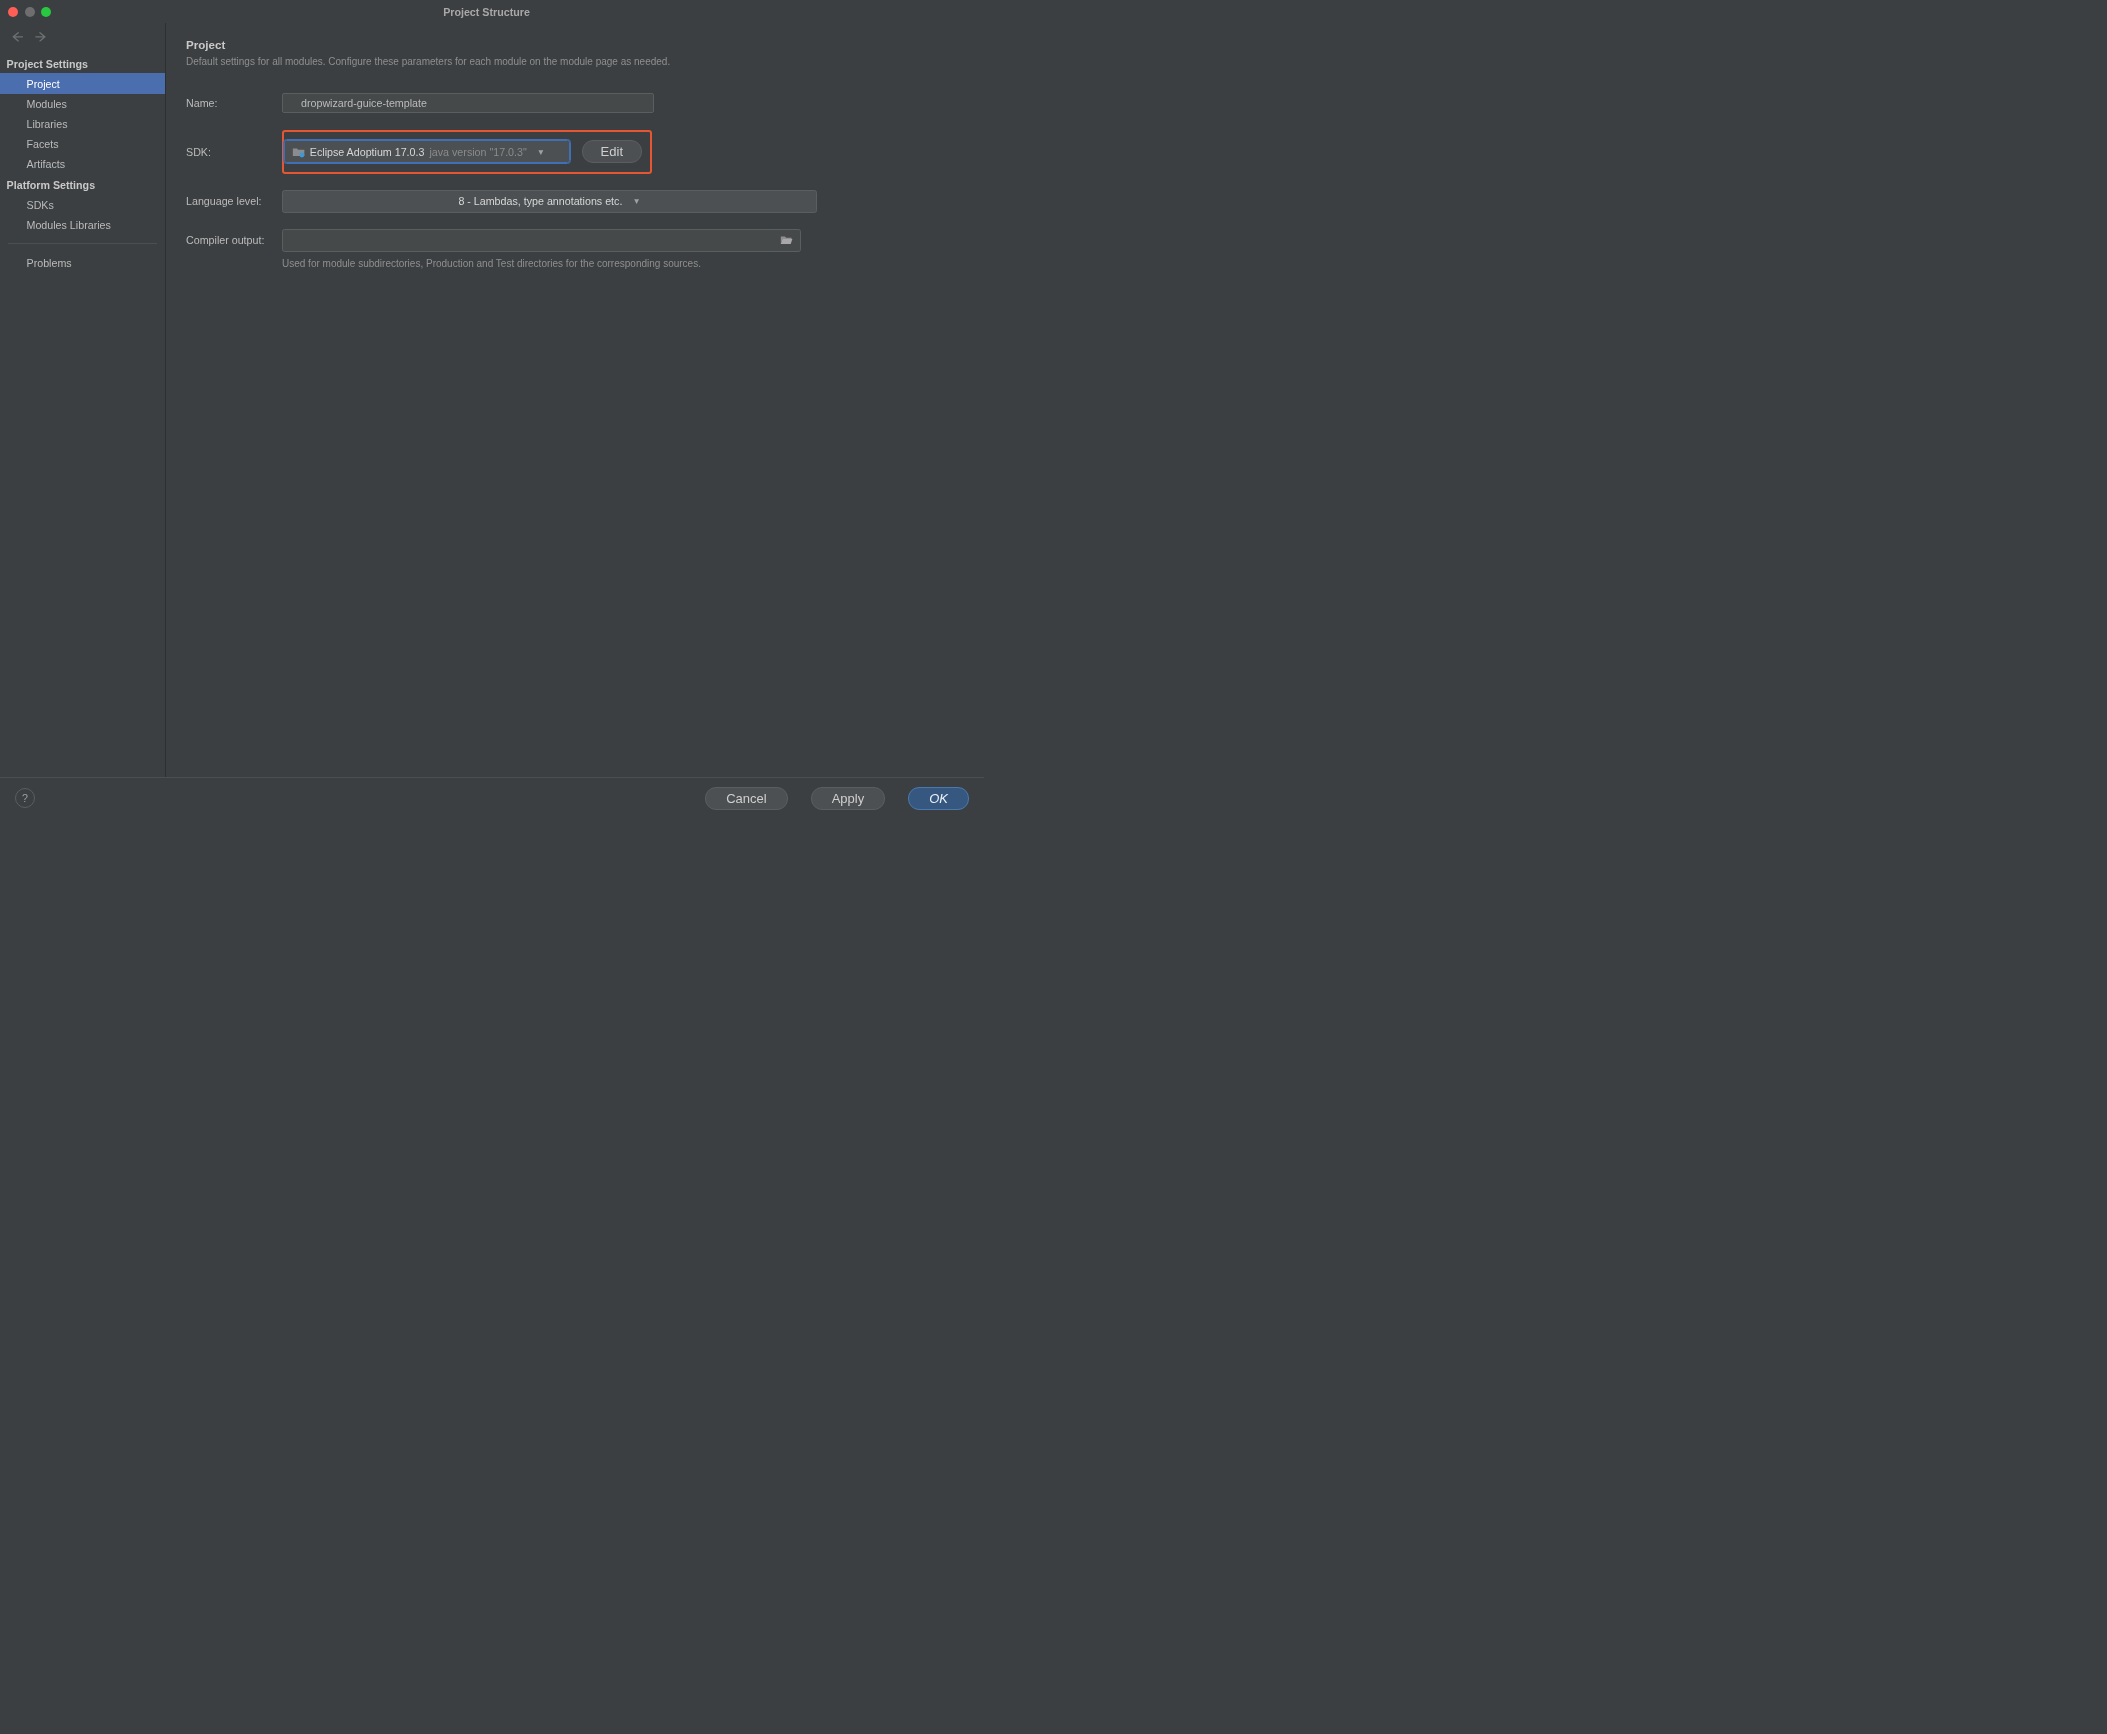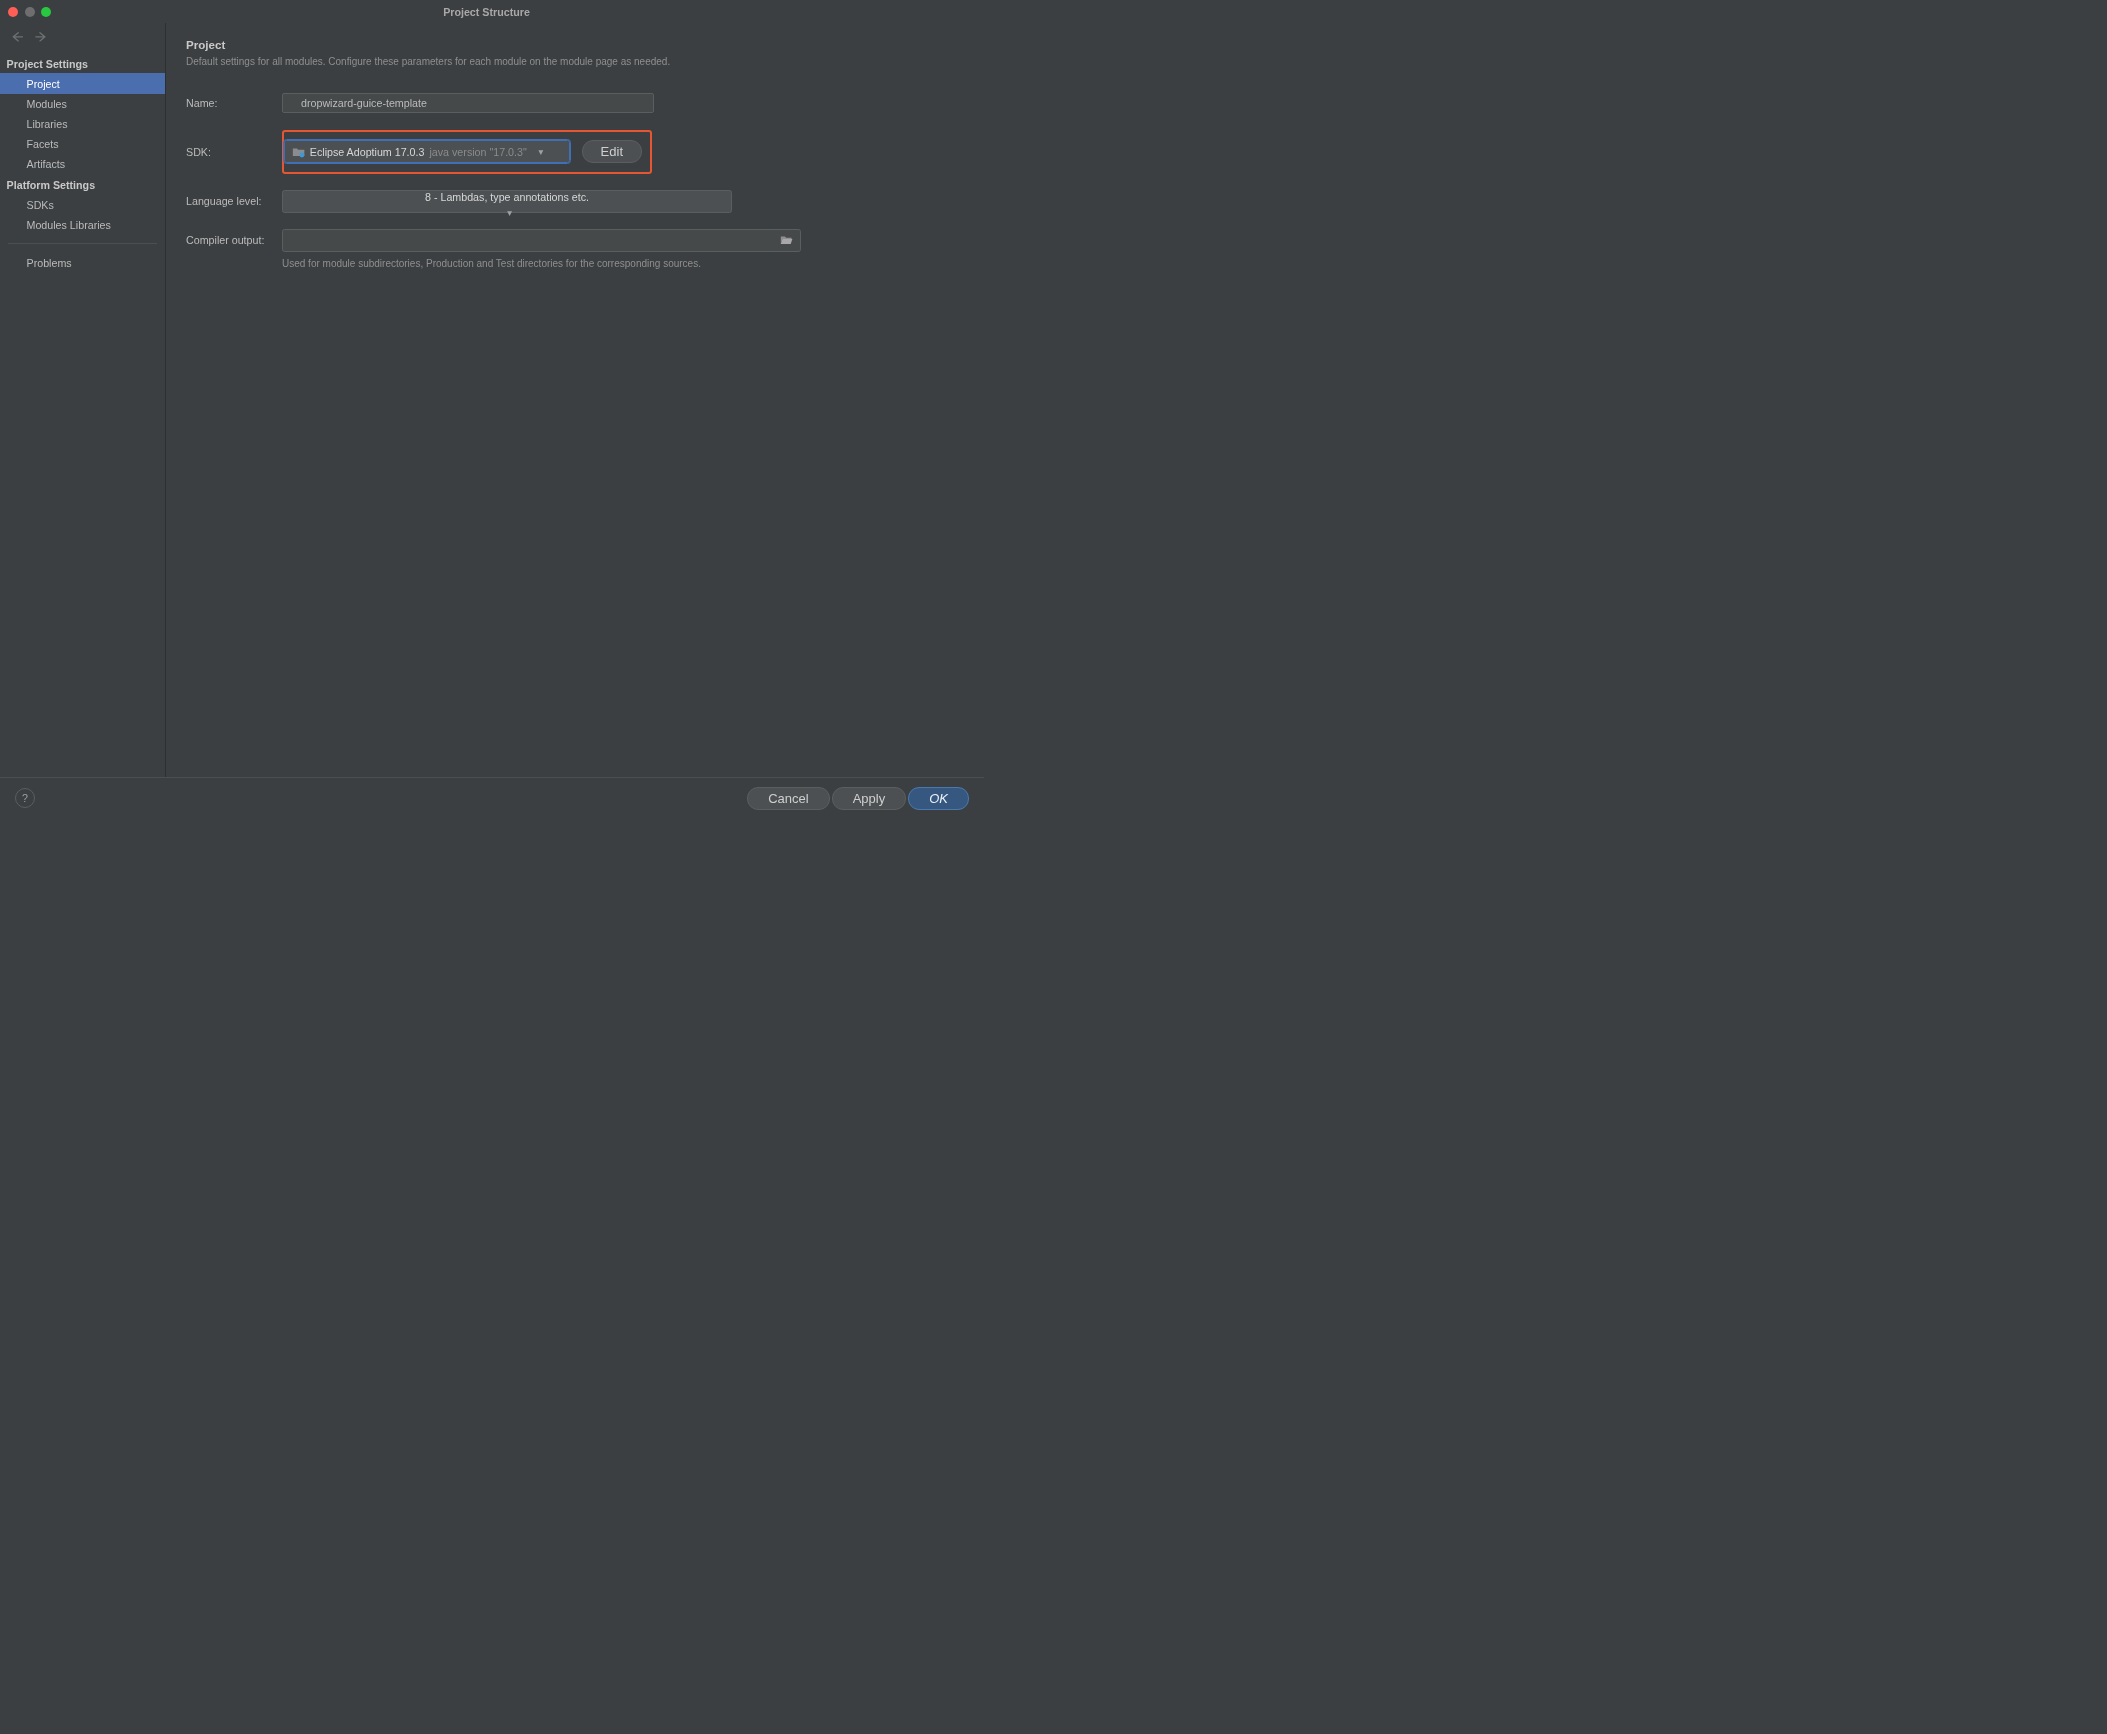--- a/index.html
+++ b/index.html
@@ -86,42 +86,42 @@
   }
   .dropdown .folder { display:inline-flex; }
   .dropdown .main-text { color: #d7d7d7; font-size: 10.7px; white-space:nowrap; }
   .dropdown .sub-text { color: #8b8b8b; font-size: 10.7px; white-space:nowrap; }
   .chev { color: #a0a0a0; font-size: 8.3px; margin-left: 5px; }
   .btn {
     height: 23px; background: #4c5052; border: 0.8px solid #5b5e5f; border-radius: 11px;
     color: #cfcfcf; padding: 0 18px; font-size: 13px; cursor: pointer; display:inline-flex; align-items:center; justify-content:center;
   }
   .wide-dd {
-    width: 450px; justify-content: flex-start; flex-direction: column;
+    width: 535px; justify-content: center;
   }
   .output-row { align-items: flex-start; }
   .output-input-wrap { display:flex; flex-direction:column; gap:6.6px; width:519px; }
   .output-input {
     height: 23px; background: #45494a; border: 0.8px solid #5b5e5f; border-radius: 2.5px;
     display:flex; align-items:center; justify-content:flex-end; padding:0 6.6px;
   }
   .folder-open { color:#8f8f8f; display:inline-flex; }
   .help {
     font-size: 10px; color: #8f8f8f;
   }
   .footer {
     height: 41px; border-top: 0.8px solid #4e4e4e; display:flex; align-items:center; padding: 0 15px;
     justify-content: space-between;
   }
   .help-btn {
     width: 20px; height: 20px; border: 0.8px solid #5b5e5f; border-radius: 50%;
     display:flex; align-items:center; justify-content:center; color:#a0a0a0; cursor:pointer;
     font-size: 10.7px;
   }
-  .footer-right { display:flex; gap:2px; }
+  .footer-right { display:flex; gap:23px; }
   .btn.primary { background: #365880; border-color: #4a79ad; color:#eef2f7;font-style:italic; }
   .btn.footer-btn { padding: 0 20px; }
 </style>
 </head>
 <body>
 
 <div class="titlebar">
   <div class="traffic">
     <div class="tl red"></div>
     <div class="tl yel"></div>

